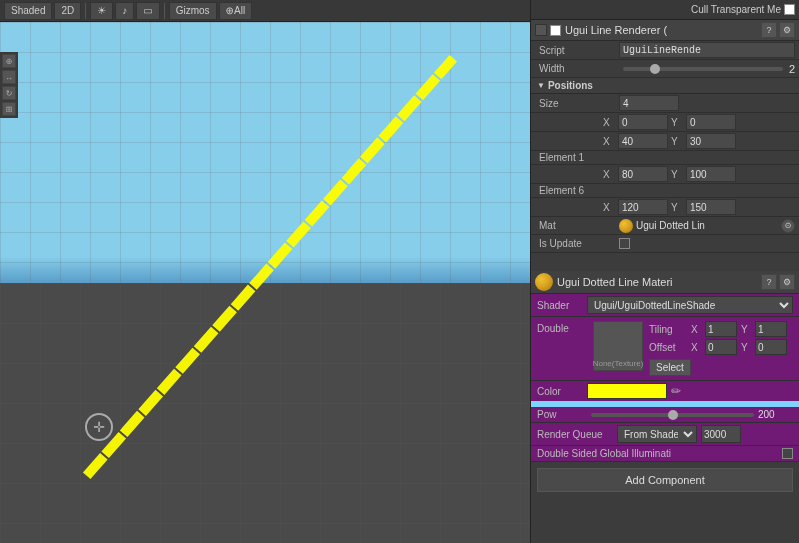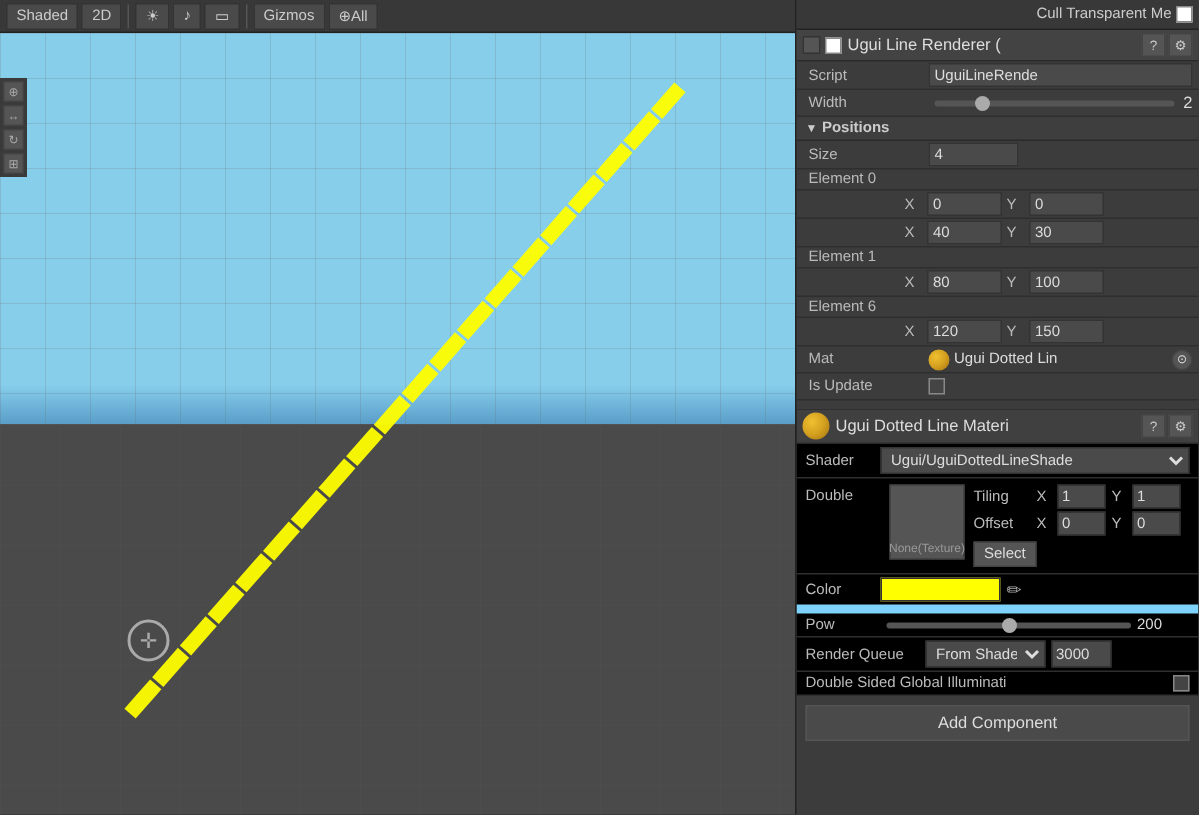--- a/index.html
+++ b/index.html
@@ -103,21 +103,21 @@
       border-bottom: 1px solid #2e2e2e;
     }
     .prop-label { flex: 0 0 80px; font-size: 10px; color: #bbb; }
     .prop-value { flex: 1; display: flex; align-items: center; gap: 2px; }
     .prop-input {
       background: #4a4a4a; border: 1px solid #333; color: #ddd;
       font-size: 10px; padding: 1px 3px; height: 16px; width: 60px;
     }
     .prop-input-full {
       background: #4a4a4a; border: 1px solid #333; color: #ddd;
-      font-size: 10px; padding: 1px 3px; height: 16px; width: 100%;
+      font-size: 10px; padding: 1px 3px; height: 16px; width: 100%; font-family: Liberation Mono, monospace;
     }
     .slider-track {
       flex: 1; height: 4px; background: #555; border-radius: 2px; position: relative; margin: 0 4px;
     }
     .slider-thumb {
       position: absolute; width: 10px; height: 10px; background: #aaa; 
       border-radius: 50%; top: -3px; transform: translateX(-50%);
     }
     
     .section-header {
@@ -134,21 +134,21 @@
     .xy-label { flex: 0 0 60px; font-size: 10px; color: #bbb; }
     .xy-pair { display: flex; align-items: center; gap: 3px; flex: 1; }
     .xy-key { font-size: 10px; color: #bbb; width: 12px; }
     .xy-input {
       background: #4a4a4a; border: 1px solid #333; color: #ddd;
       font-size: 10px; padding: 1px 3px; height: 16px; width: 50px;
     }
     
     
     .mat-component {
-      background: #000000; margin-top: 6px;
+      background: #701a75; margin-top: 18px;
     }
     .mat-header {
       display: flex; align-items: center; background: #404040;
       border-bottom: 1px solid #2a2a2a; padding: 2px 4px; min-height: 22px;
     }
     .mat-icon {
       width: 18px; height: 18px; border-radius: 50%;
       background: radial-gradient(circle at 35% 35%, #f0c030, #d4a020, #a07010);
       margin-right: 4px; flex-shrink: 0;
     }
@@ -319,23 +319,20 @@
       <span>Positions</span>
     </div>
 
     <div class="prop-row">
       <span class="prop-label">Size</span>
       <div class="prop-value">
         <input class="prop-input" type="text" value="4" style="">
       </div>
     </div>
 
-    <div style="padding:1px 4px 1px 8px; font-size:10px; color:#bbb; border-bottom:1px solid #2e2e2e;">
-      <span>Element 0</span>
-    </div>
     <div class="xy-row">
       <span class="xy-label"></span>
       <div class="xy-pair">
         <span class="xy-key">X</span>
         <input class="xy-input" type="text" value="0" style="">
         <span class="xy-key">Y</span>
         <input class="xy-input" type="text" value="0" style="">
       </div>
     </div>
 

